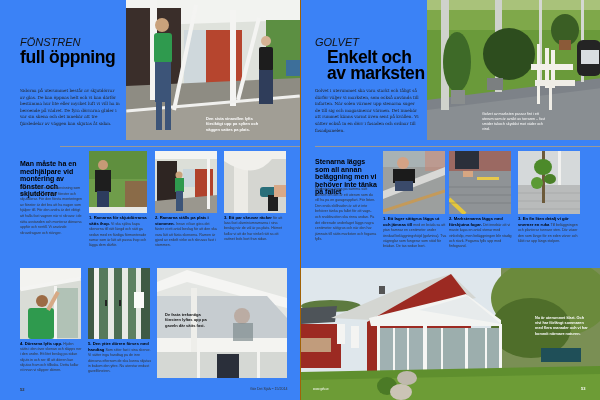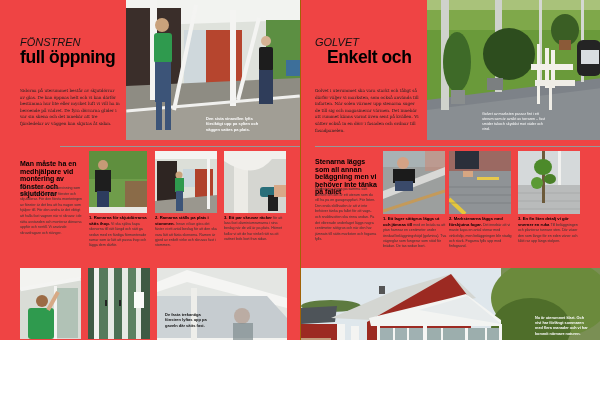--- a/index.html
+++ b/index.html
@@ -1,17 +1,17 @@
 <!DOCTYPE html>
 <html><head>
 <meta charset="utf-8">
 <style>
 *{box-sizing:border-box;margin:0;padding:0}
 body{width:600px;height:400px;overflow:hidden;background:#fff;font-family:"DejaVu Serif",serif;position:relative}
-.page{position:absolute;top:0;height:340px;background:#ef4444;overflow:hidden}
+.page{position:absolute;top:0;height:400px;background:#3b82f6;overflow:hidden}
 .left{left:0;width:300px}
 .right{left:300px;width:300px;border-left:1px solid #a16207}
 .abs{position:absolute}
 .kicker{font-family:"Liberation Sans",sans-serif;font-style:italic;font-size:11px;color:#111;letter-spacing:0}
 .title{font-family:"Liberation Sans",sans-serif;font-weight:bold;font-size:17.5px;line-height:16px;color:#000;letter-spacing:-0.4px}
 .lead{font-family:"DejaVu Serif",serif;font-size:4.2px;line-height:6.6px;color:#222}
 .subhead{font-family:"Liberation Sans",sans-serif;font-weight:bold;font-size:7px;line-height:7.6px;color:#000}
 .body{font-family:"Liberation Sans",sans-serif;font-size:3.6px;line-height:5.6px;color:#333}
 .cap{font-family:"Liberation Sans",sans-serif;font-size:3.6px;line-height:5.2px;color:#333}
 .cap .h{font-weight:bold;font-size:4.2px;color:#000}
@@ -171,20 +171,21 @@
   </div>
 
   <div class="folio" style="left:20px;top:387px;font-weight:bold">52</div>
   <div class="folio" style="left:250px;top:387px;font-size:3.6px">Gör Det Själv • 15/2014</div>
 </div>
 
 <div class="page right">
   <div class="abs kicker" style="left:14px;top:36px">GOLVET</div>
   <div class="abs title" style="left:26px;top:49px">
     <div>Enkelt och</div>
+    <div>av marksten</div>
   </div>
   <div class="abs lead" style="left:14px;top:88px;width:104px">Golvet i uterummet ska vara starkt och tåligt så därför väljer vi marksten, som också används till infarten. När solen värmer upp stenarna suger de till sig och magasinerar värmen. Det innebär att rummet känns varmt även sent på kvällen. Vi sätter också in en dörr i fasaden och ordnar till fasadpanelen.</div>
 
   <div class="photo" style="left:126px;top:0;width:174px;height:140px">
     <svg width="174" height="140">
       <rect width="174" height="140" fill="#6a9a3a"></rect>
       <rect x="0" y="0" width="174" height="30" fill="#7fa84a"></rect>
       <rect x="0" y="0" width="174" height="10" fill="#a9c27a"></rect>
       <polygon points="0,100 174,78 174,140 0,140" fill="#7d8288"></polygon>
       <polygon points="0,110 174,88 174,140 0,140" fill="#898e92"></polygon>

